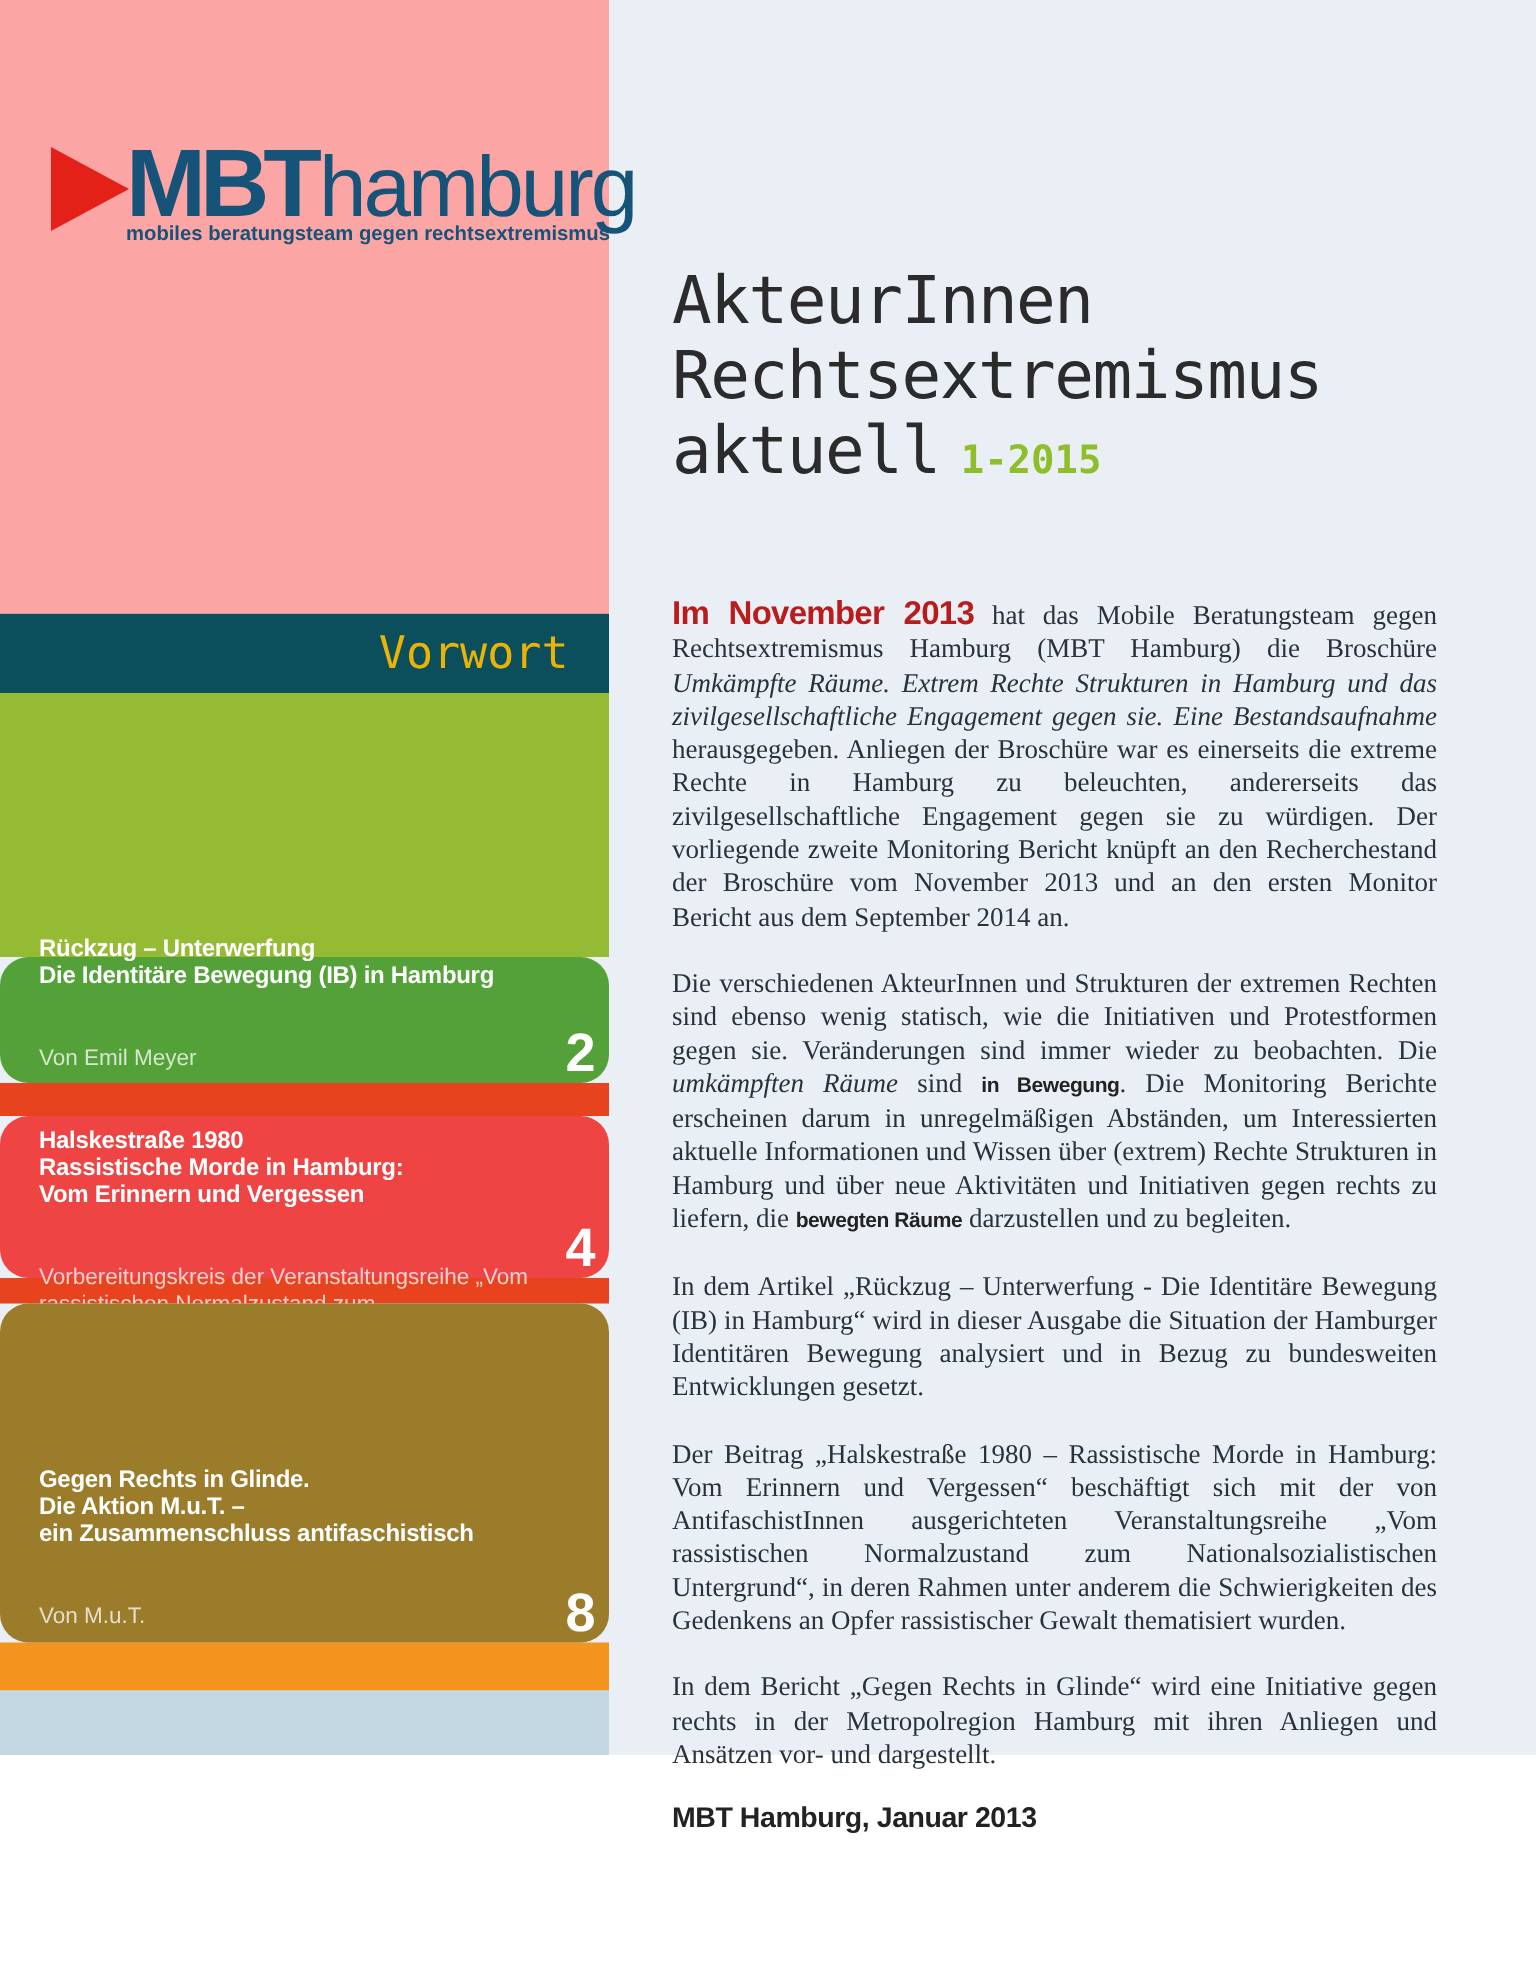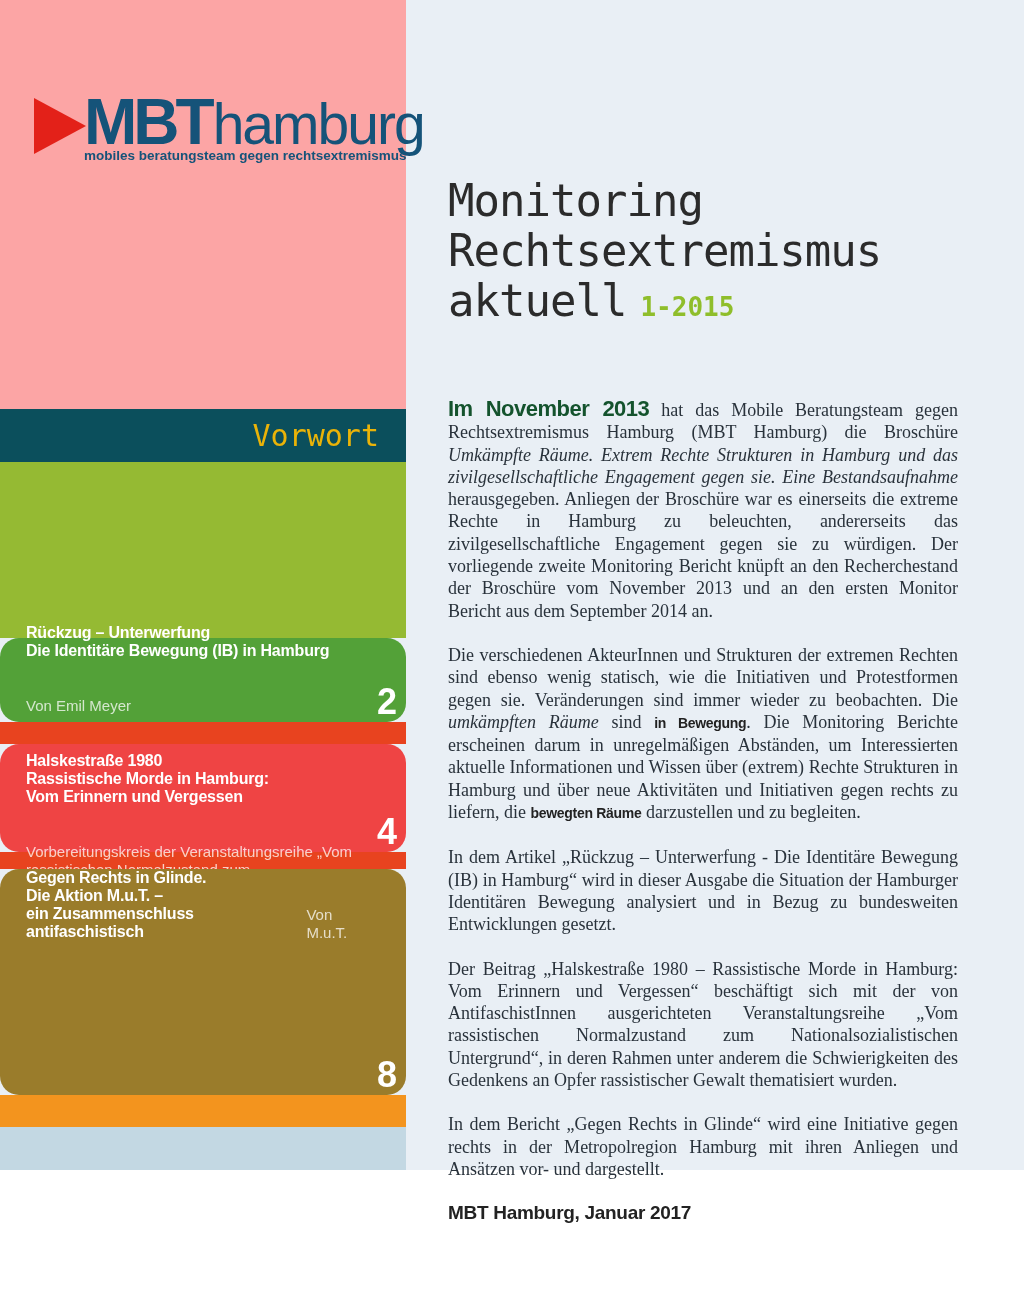--- a/index.html
+++ b/index.html
@@ -29,58 +29,58 @@
   .toc-block { position:relative; color:#ffffff;border-radius:19px; }
   .toc-title { font-weight:bold; font-size:16px; line-height:18px; letter-spacing:-0.2px; }
   .toc-byline { font-size:15px; line-height:18px; color:rgba(255,255,255,0.75); font-weight:normal;margin-top:37px; }
   .toc-page { position:absolute; right:9px; bottom:2px; font-weight:bold; font-size:36px; line-height:1; }
 
   .sb-green { height:84px; background:#53a138; display:flex; flex-direction:column; justify-content:flex-end; padding:0 60px 7px 26px; }
   .sb-strip-red-a { height:22px; background:#e8431f; }
   .sb-redbox { height:108px; background:#ef4444; padding:8px 60px 0 26px; }
   .sb-redbox .toc-byline { width:330px; }
   .sb-strip-red-b { height:17px; background:#e8431f; }
-  .sb-olive { height:226px; background:#9a7c2b; display:flex; flex-direction:row; justify-content:flex-end; padding:0 31px 8px 26px; }
+  .sb-olive { height:226px; background:#9a7c2b; display:flex; flex-direction:column; justify-content:flex-end; padding:0 31px 8px 26px; }
   .sb-orange { height:32px; background:#f3941e; }
   .sb-bottomblue { height:43px; background:#c3d8e3; }
 
   
   .main { position:absolute; left:406px; top:0; width:618px; height:1170px; }
   .masthead { position:absolute; left:42px; top:176px; font-family:"DejaVu Sans Mono", monospace; font-weight:500;
               font-size:44px; line-height:50px; color:#2b2b2b; letter-spacing:-1px; white-space:nowrap; }
   .masthead .issue { font-size:26px; font-weight:bold; color:#8fbe2b; margin-left:14px; letter-spacing:0; }
 
   .vorwort-text { position:absolute; left:42px; top:398px; width:510px;
                   font-family:"Liberation Serif", serif; font-size:18px; line-height:22.3px; color:#29323b; text-align:justify; }
   .vorwort-text p { margin:0 0 22px 0; }
-  .lead-in { font-family:"Liberation Sans", sans-serif; font-weight:bold; font-size:22px; letter-spacing:-0.5px; color:#14532d; }
+  .lead-in { font-family:"Liberation Sans", sans-serif; font-weight:bold; font-size:22px; letter-spacing:-0.5px; color:#b91c1c; }
   .it { font-style:italic; }
   .bsans { font-family:"Liberation Sans", sans-serif; font-weight:bold; font-size:14px; letter-spacing:-0.3px; color:#222; }
   .signoff { font-family:"Liberation Sans", sans-serif; font-weight:bold; font-size:19px; letter-spacing:-0.3px; color:#222; text-align:left; }
 </style>
 </head>
 <body>
 
 <div class="canvas">
   <div class="content-area">
 
     <main class="main">
       <h1 class="masthead">
-        <span style="display:block">Monitoring</span>
+        <span style="display:block">AkteurInnen</span>
         <span style="display:block">Rechtsextremismus</span>
         <span style="display:block"><span>aktuell</span><span class="issue">1-2015</span></span>
       </h1>
 
       <div class="vorwort-text">
         <p><span class="lead-in">Im November 2013</span><span> hat das Mobile Beratungsteam gegen Rechtsextremismus Hamburg (MBT Hamburg) die Broschüre </span><span class="it">Umkämpfte Räume. Extrem Rechte Strukturen in Hamburg und das zivilgesellschaftliche Engagement gegen sie. Eine Bestandsaufnahme</span><span> herausgegeben. Anliegen der Broschüre war es einerseits die extreme Rechte in Hamburg zu beleuchten, andererseits das zivilgesellschaftliche Engagement gegen sie zu würdigen. Der vorliegende zweite Monitoring Bericht knüpft an den Recherchestand der Broschüre vom November 2013 und an den ersten Monitor Bericht aus dem September 2014 an.</span></p>
         <p><span>Die verschiedenen AkteurInnen und Strukturen der extremen Rechten sind ebenso wenig statisch, wie die Initiativen und Protestformen gegen sie. Veränderungen sind immer wieder zu beobachten. Die </span><span class="it">umkämpften Räume</span><span> sind </span><span class="bsans">in Bewegung</span><span>. Die Monitoring Berichte erscheinen darum in unregelmäßigen Abständen, um Interessierten aktuelle Informationen und Wissen über (extrem) Rechte Strukturen in Hamburg und über neue Aktivitäten und Initiativen gegen rechts zu liefern, die </span><span class="bsans">bewegten Räume</span><span> darzustellen und zu begleiten.</span></p>
         <p>In dem Artikel „Rückzug – Unterwerfung - Die Identitäre Bewegung (IB) in Hamburg“ wird in dieser Ausgabe die Situation der Hamburger Identitären Bewegung analysiert und in Bezug zu bundesweiten Entwicklungen gesetzt.</p>
         <p>Der Beitrag „Halskestraße 1980 – Rassistische Morde in Hamburg: Vom Erinnern und Vergessen“ beschäftigt sich mit der von AntifaschistInnen ausgerichteten Veranstaltungsreihe „Vom rassistischen Normalzustand zum Nationalsozialistischen Untergrund“, in deren Rahmen unter anderem die Schwierigkeiten des Gedenkens an Opfer rassistischer Gewalt thematisiert wurden.</p>
         <p>In dem Bericht „Gegen Rechts in Glinde“ wird eine Initiative gegen rechts in der Metropolregion Hamburg mit ihren Anliegen und Ansätzen vor- und dargestellt.</p>
-        <p class="signoff">MBT Hamburg, Januar 2017</p>
+        <p class="signoff">MBT Hamburg, Januar 2013</p>
       </div>
     </main>
 
     <aside class="sidebar">
       <div class="sb-top">
         <div class="logo">
           <div class="logo-triangle"></div>
           <div class="logo-textcol">
             <div class="logo-word">
               <span class="logo-mbt">MBT</span>

